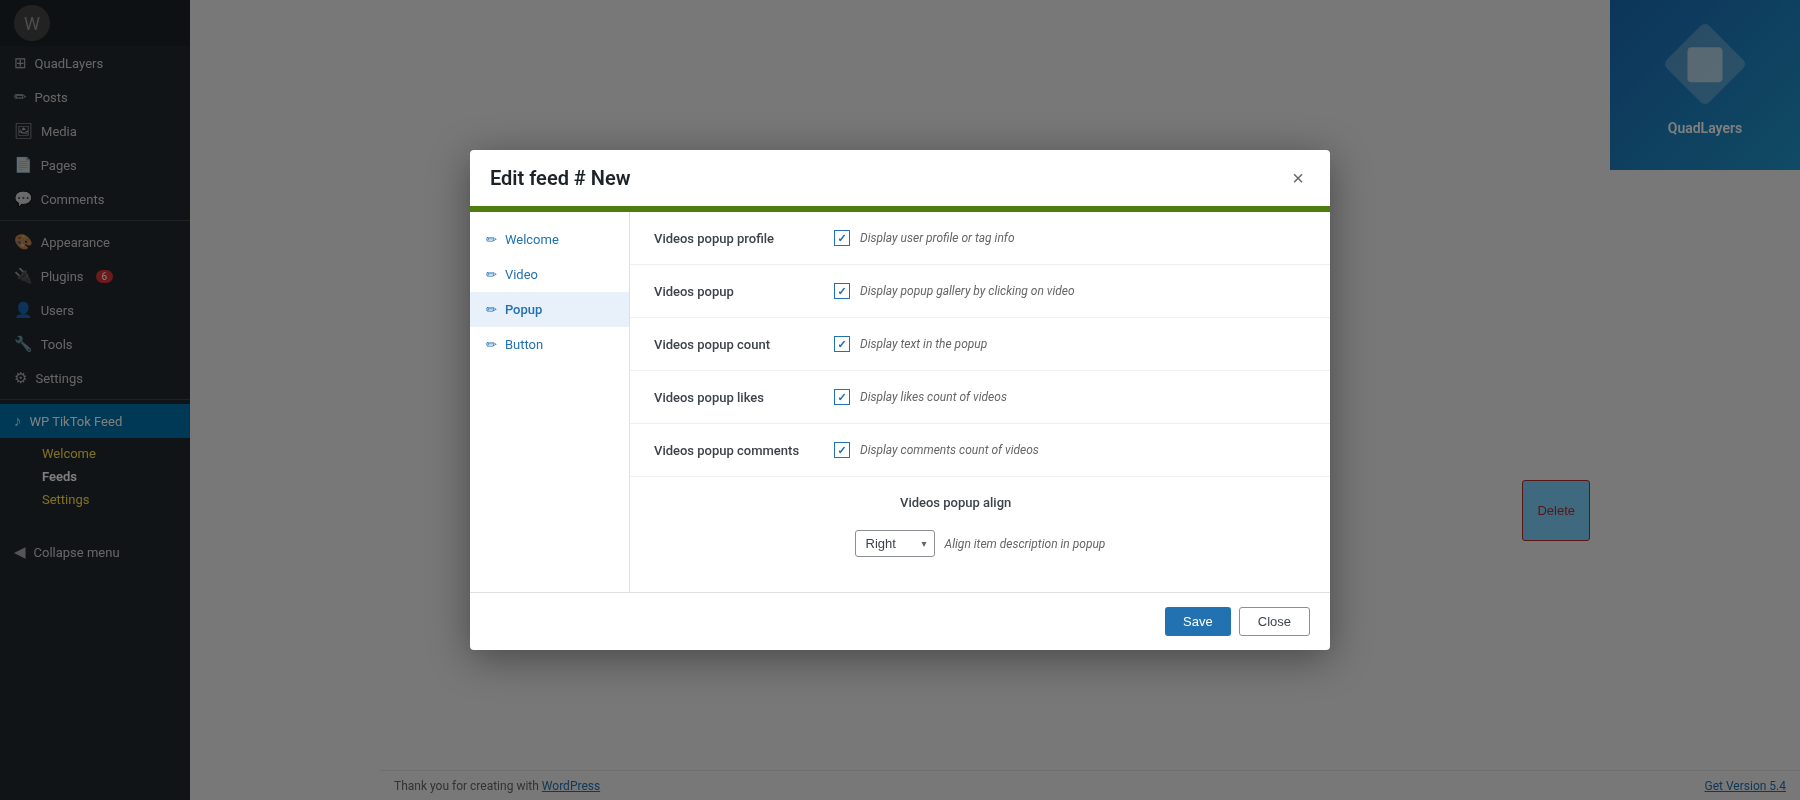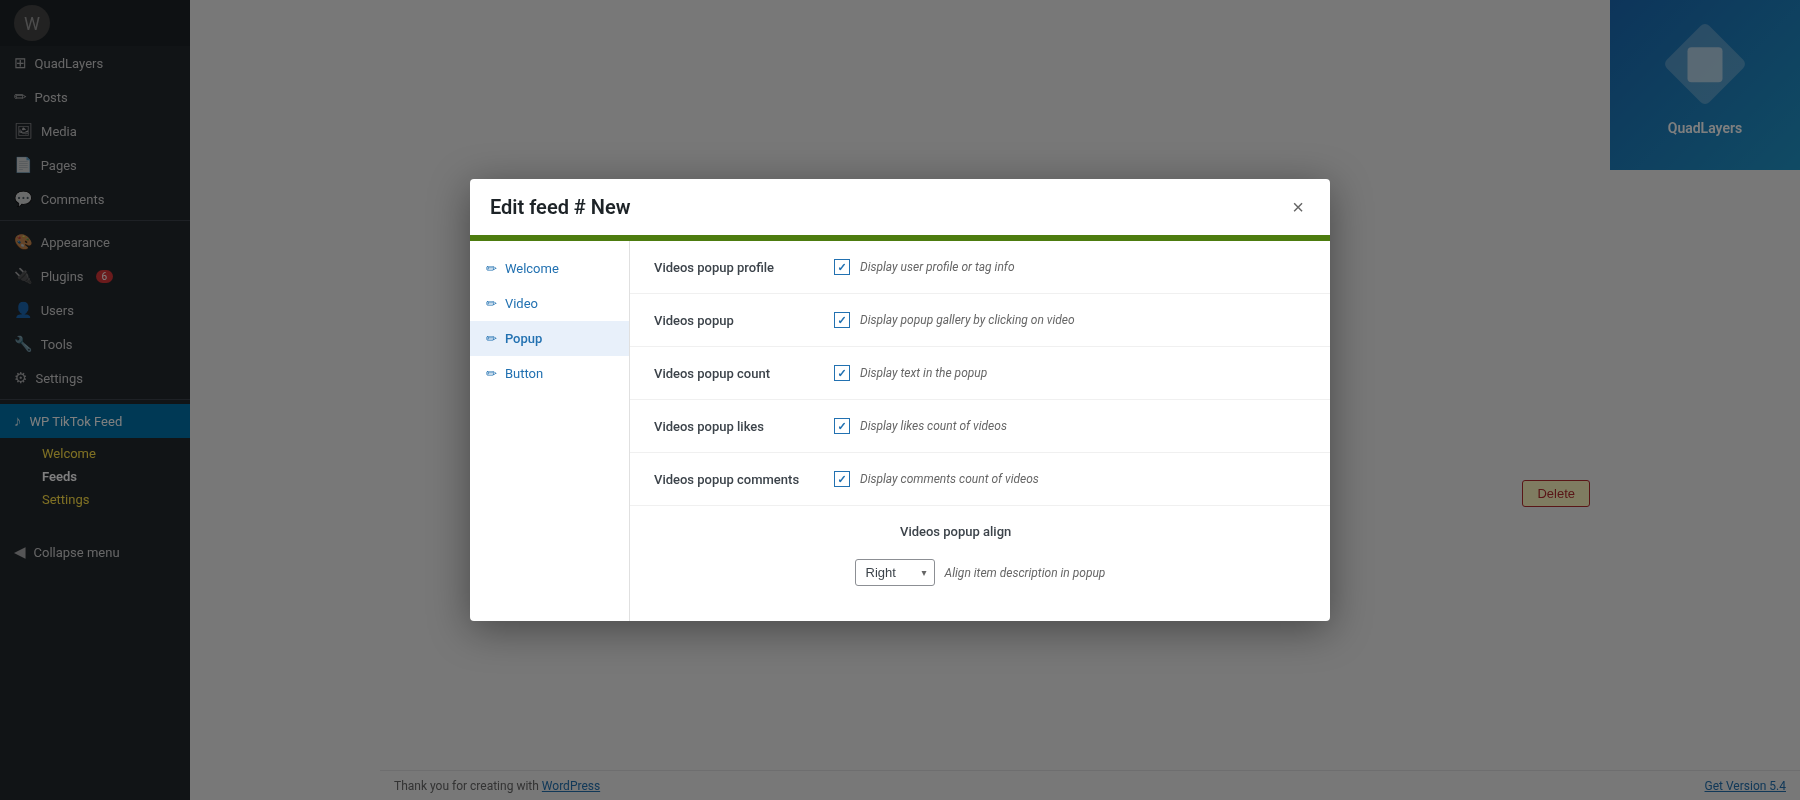--- a/index.html
+++ b/index.html
@@ -307,25 +307,25 @@
       font-size: 12px;
       color: #666;
     }
 
     .footer-link {
       color: #2271b1;
       text-decoration: underline;
       cursor: pointer;
     }
     .btn-delete {
-      background: #fef9c3;
+      background: #7dd3fc;
       color: #b32d2e;
       border: 1px solid #b32d2e;
       border-radius: 3px;
-      padding: 5px 14px;
+      padding: 22px 14px;
       font-size: 13px;
       cursor: pointer;
     }
   </style>
 </head>
 <body>
 
 <div class="wp-sidebar">
   <div class="wp-sidebar-header">
     <div class="wp-logo">W</div>
@@ -492,13 +492,17 @@
               <option value="Right" selected="">Right</option>
             </select>
             <span class="select-arrow">▾</span>
           </div>
           <span class="row-description">Align item description in popup</span>
         </div>
       </div>
     </div>
   </div>
 
+  <div class="modal-footer">
+    <button class="btn-save">Save</button>
+    <button class="btn-close">Close</button>
+  </div>
 </div>
 
 </body></html>

